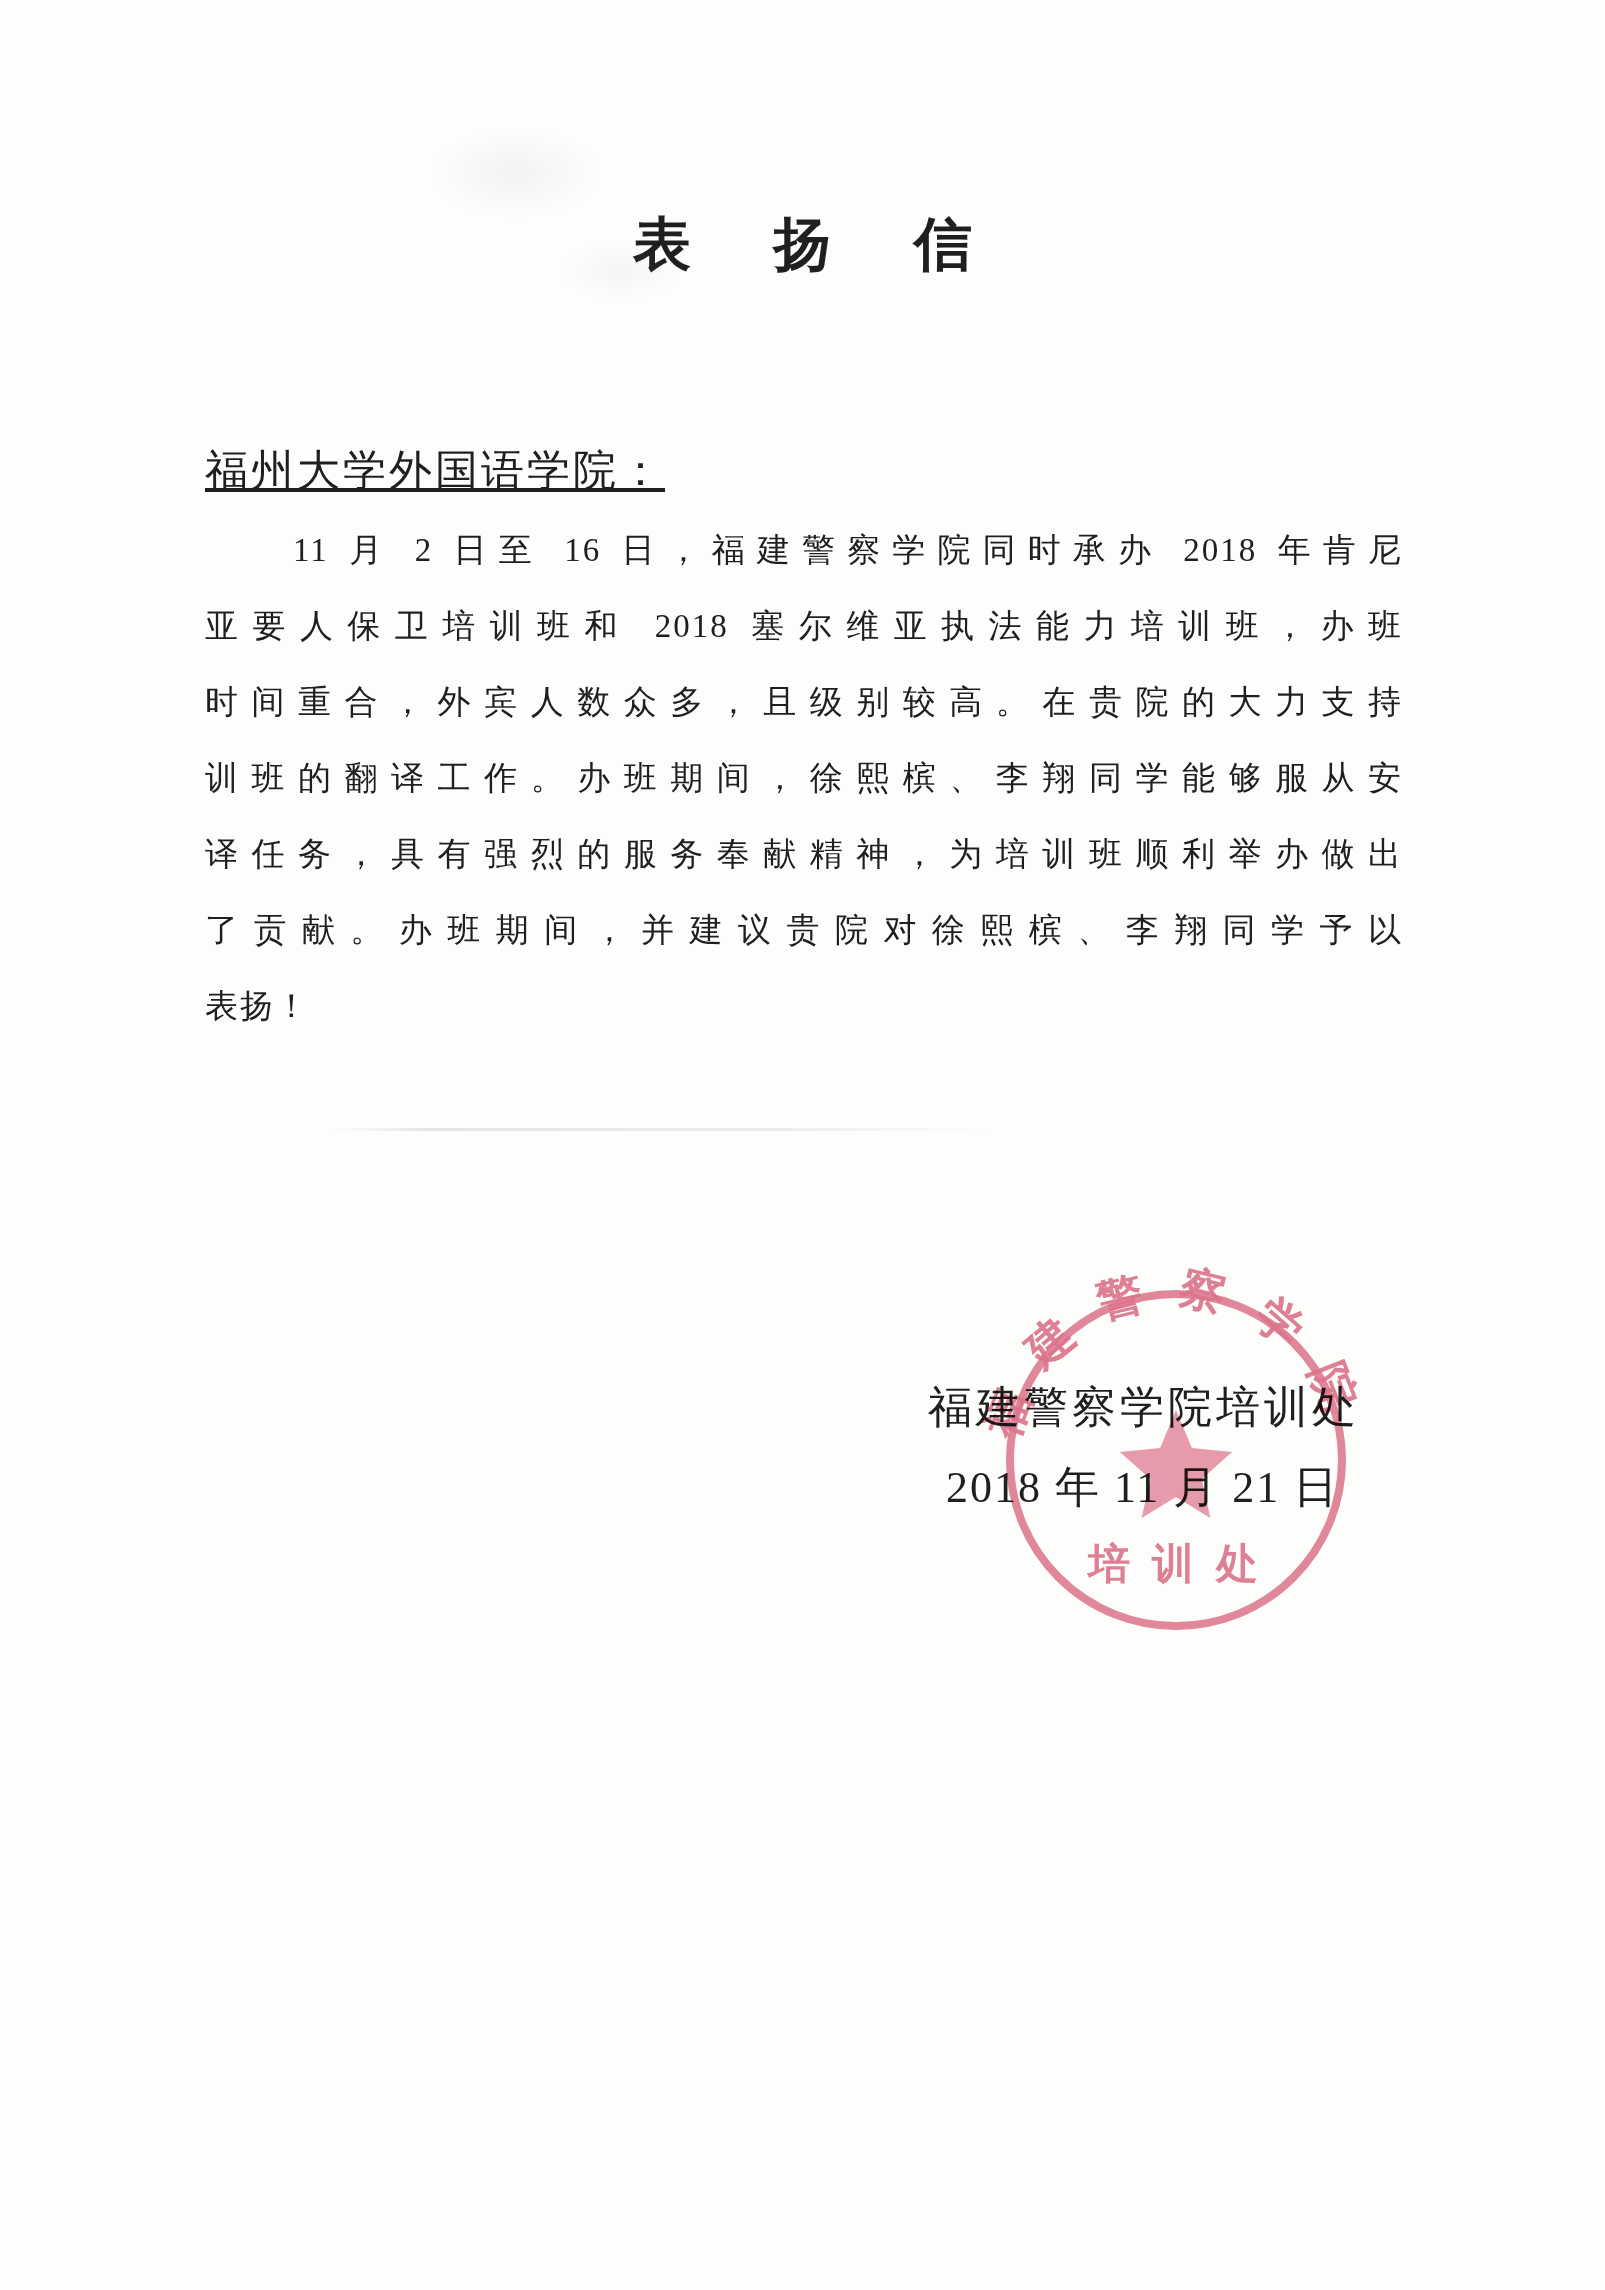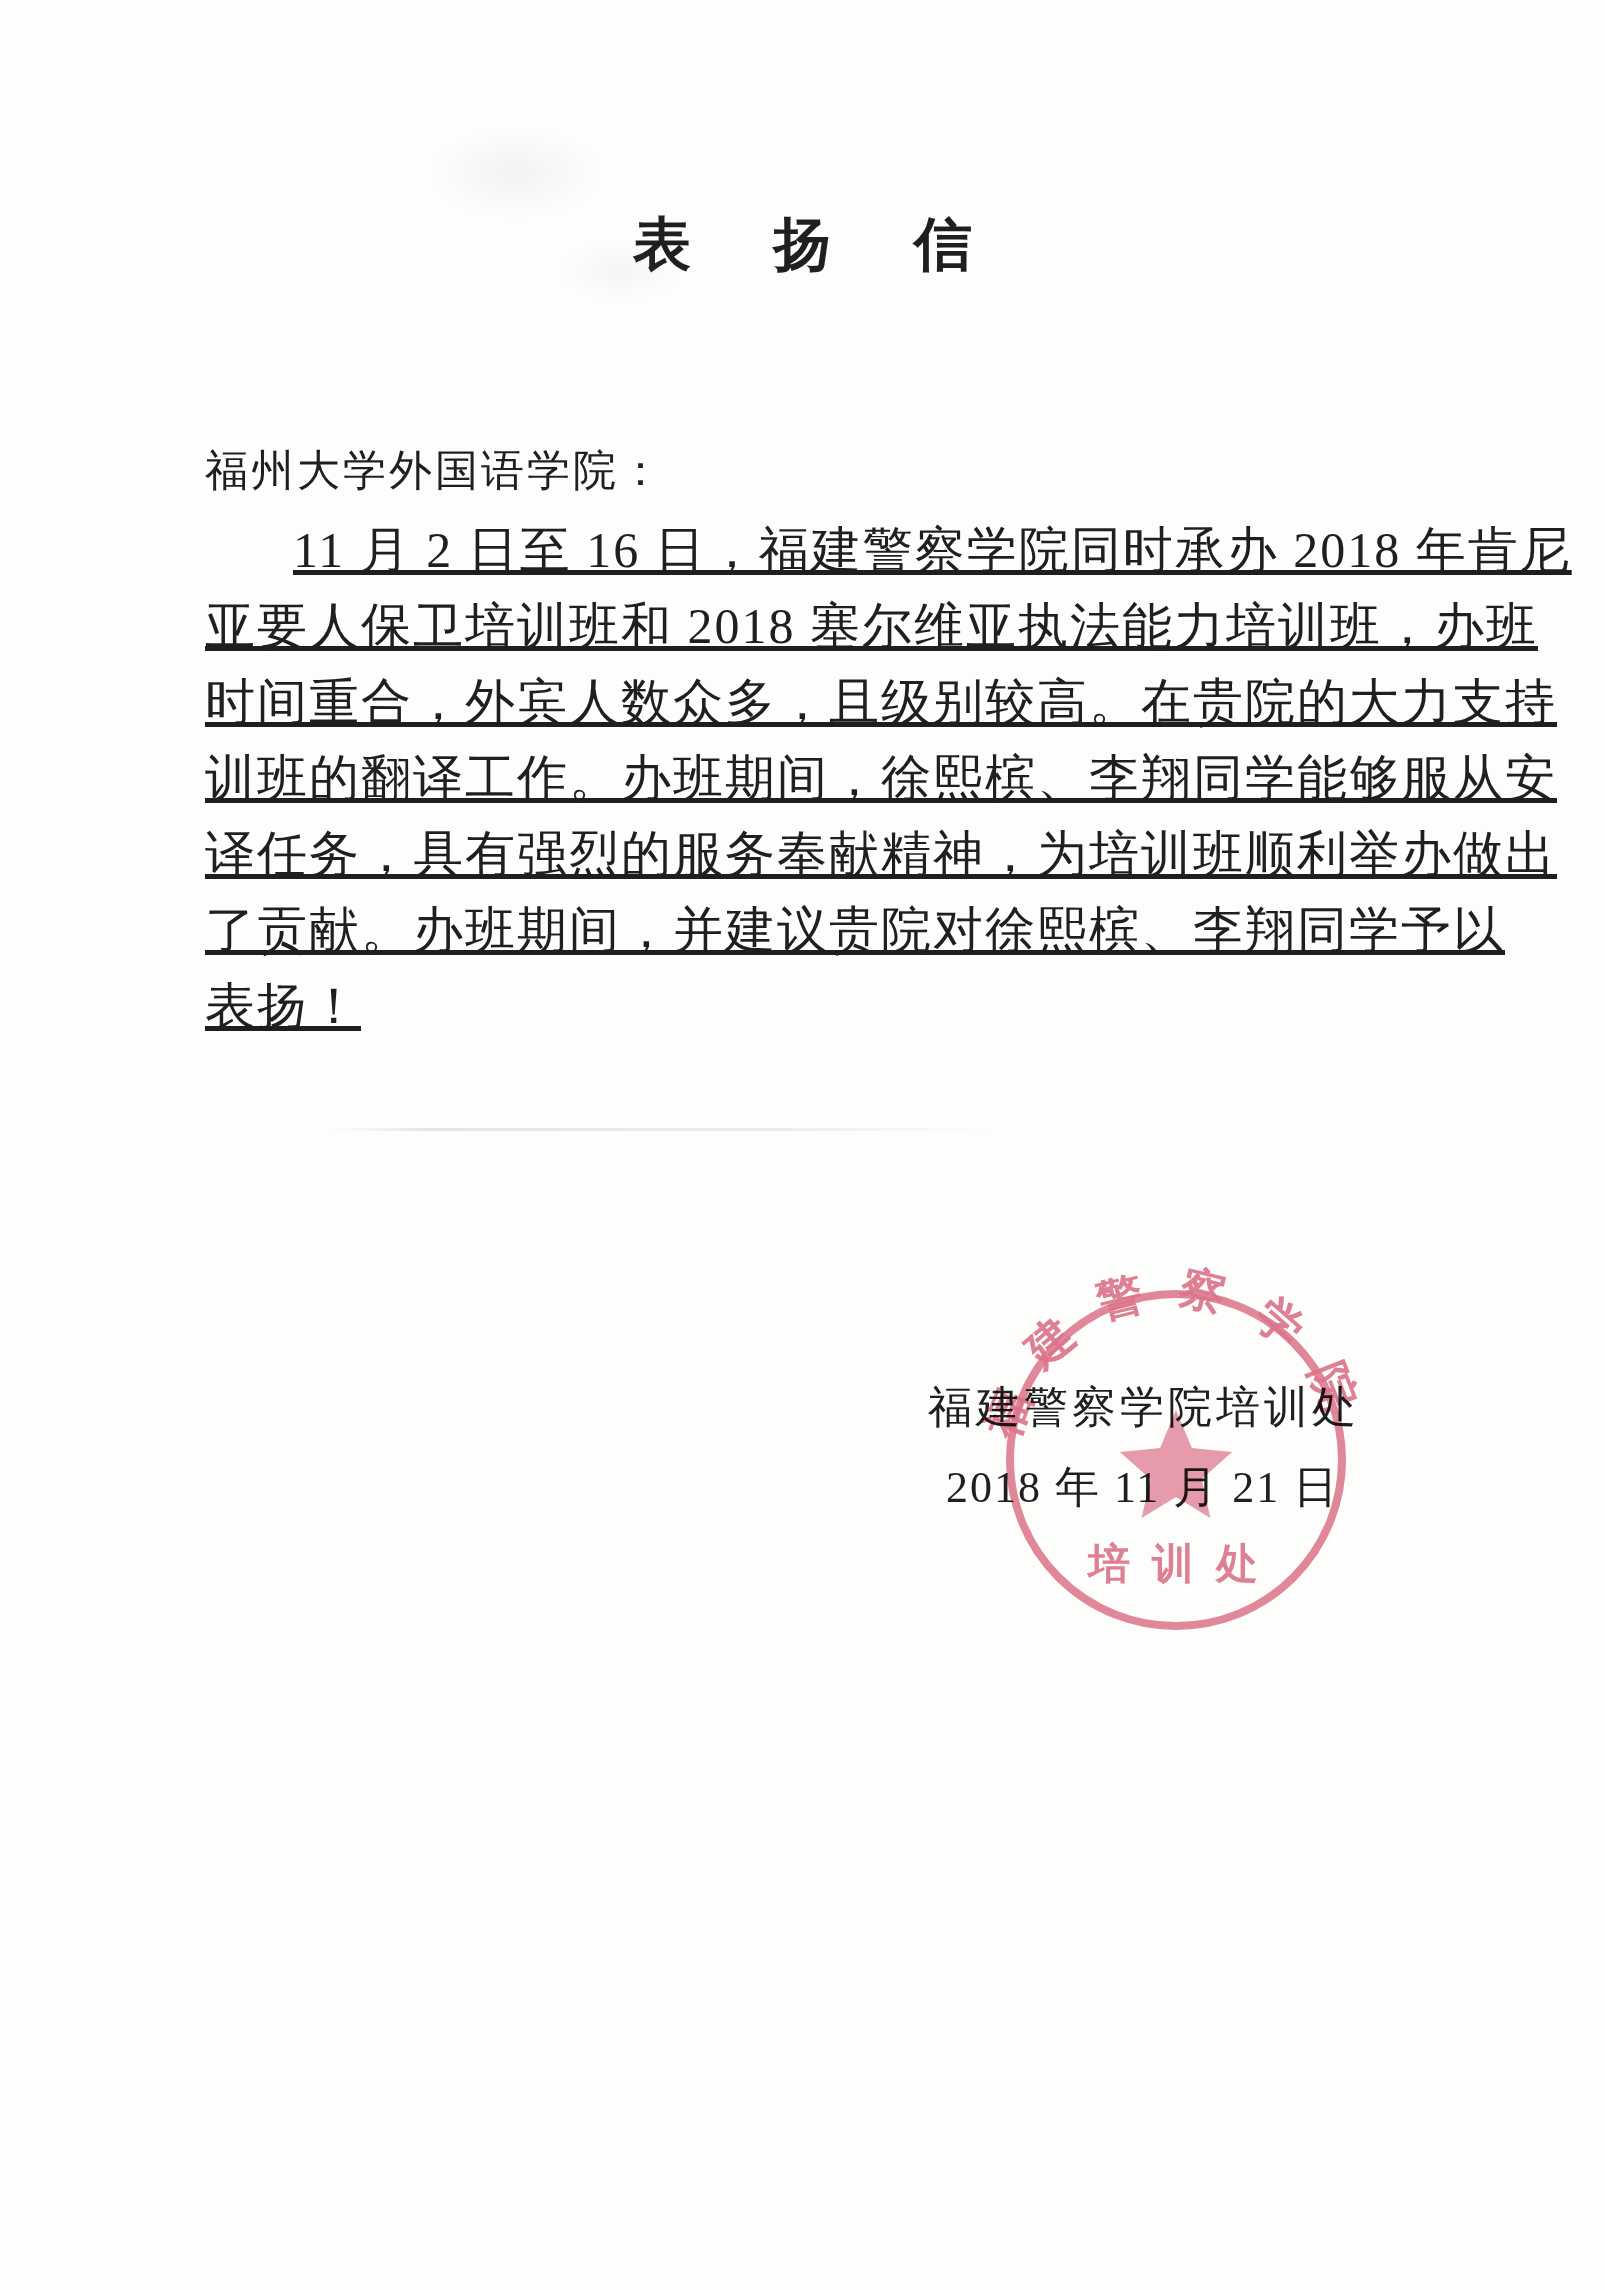--- a/index.html
+++ b/index.html
@@ -26,30 +26,30 @@
   .content {
     position: absolute;
     left: 205px;
     top: 430px;
     width: 1198px;
   }
   .salutation {
     font-size: 43px;
     line-height: 82px;
     letter-spacing: 3px;
+    text-decoration: underline;
   }
   .body-line {
-    font-size: 50px;
+    font-size: 33px;
     line-height: 76px;
     height: 76px;
     letter-spacing: 2px;
     text-align: justify;
     text-align-last: justify;
     white-space: nowrap;
-    text-decoration: underline;
   }
   .body-line.first { text-indent: 88px; }
   .body-line.last {
     text-align: left;
     text-align-last: left;
   }
   .signature {
     position: absolute;
     left: 928px;
     top: 1378px;

